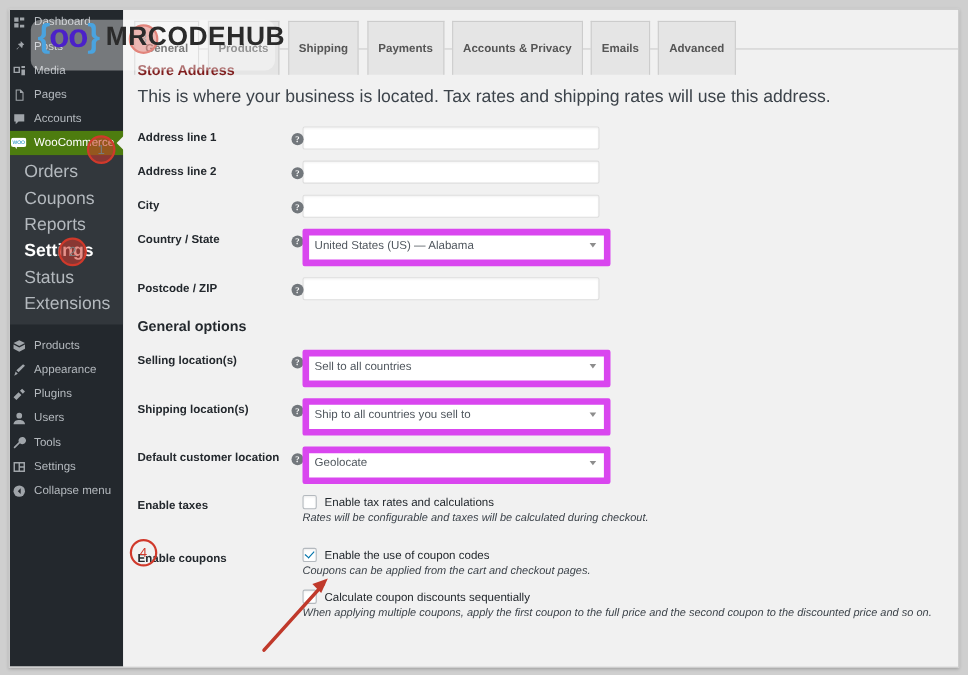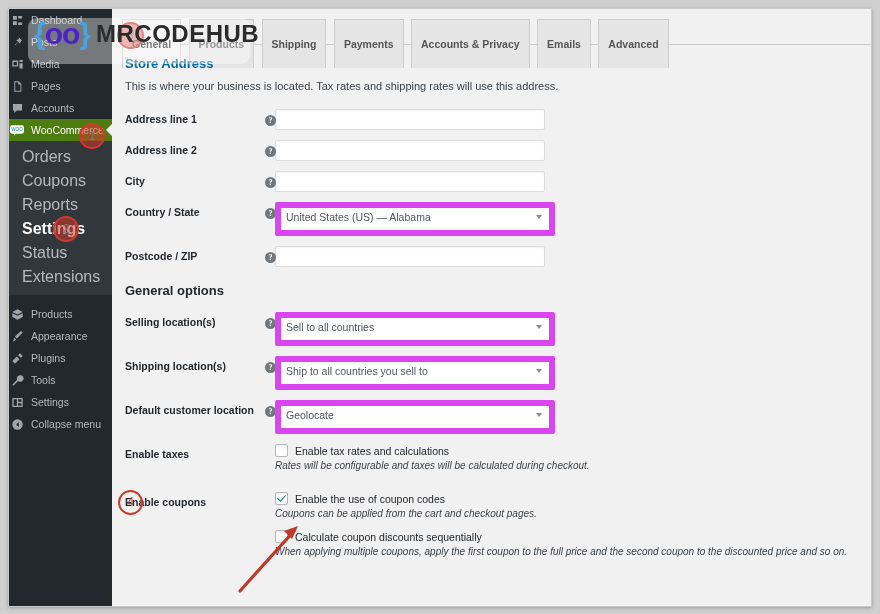--- a/index.html
+++ b/index.html
@@ -75,26 +75,26 @@
     border:1px solid #ccc;
     border-bottom:none;
     font-size:10.5px;font-weight:bold;color:#555;
     cursor:pointer;
     vertical-align:bottom;
     position:relative;top:1px;text-align:center;
   }
   .tab.active{background:#f1f1f1;color:#2b2b2b;}
   .panel{padding:0 16px 0 13px;position:relative;}
   h2.section{
-    font-size:13px;color:#0369a1;font-weight:bold;
+    font-size:13px;color:#7f1d1d;font-weight:bold;
     margin:11px 0 9px 0;
   }
   h2.section.dark{color:#23282d;}
   .desc{
-    font-size:11px;color:#3c434a;margin:0 0 12px 0;
+    font-size:16px;color:#3c434a;margin:0 0 12px 0;
   }
   table.form{border-collapse:collapse;width:100%;}
   table.form th{
     text-align:left;vertical-align:top;
     font-size:10.5px;color:#23282d;font-weight:bold;
     width:150px;
     padding:9px 0 9px 0;
     position:relative;
   }
   table.form td{
@@ -285,20 +285,29 @@
 
     <div class="menu-item">
       <span class="ico">
         <svg width="13" height="13" viewBox="0 0 20 20" fill="currentColor">
             <path d="M14 2l4 4-3 3-4-4 3-3zM9 7l4 4-7 7-4-4 7-7z"></path>
           </svg>
       </span>
       <span>Plugins</span>
     </div>
 
+    <div class="menu-item">
+      <span class="ico">
+        <svg width="13" height="13" viewBox="0 0 20 20" fill="currentColor">
+            <circle cx="10" cy="6" r="4"></circle>
+            <path d="M2 18c0-4 3.5-6 8-6s8 2 8 6H2z"></path>
+          </svg>
+      </span>
+      <span>Users</span>
+    </div>
 
     <div class="menu-item">
       <span class="ico">
         <svg width="13" height="13" viewBox="0 0 20 20" fill="currentColor">
             <path d="M14 2a5 5 0 00-4.6 7L2 16.4 3.6 18l7.4-7.4A5 5 0 1014 2z"></path>
           </svg>
       </span>
       <span>Tools</span>
     </div>
 

